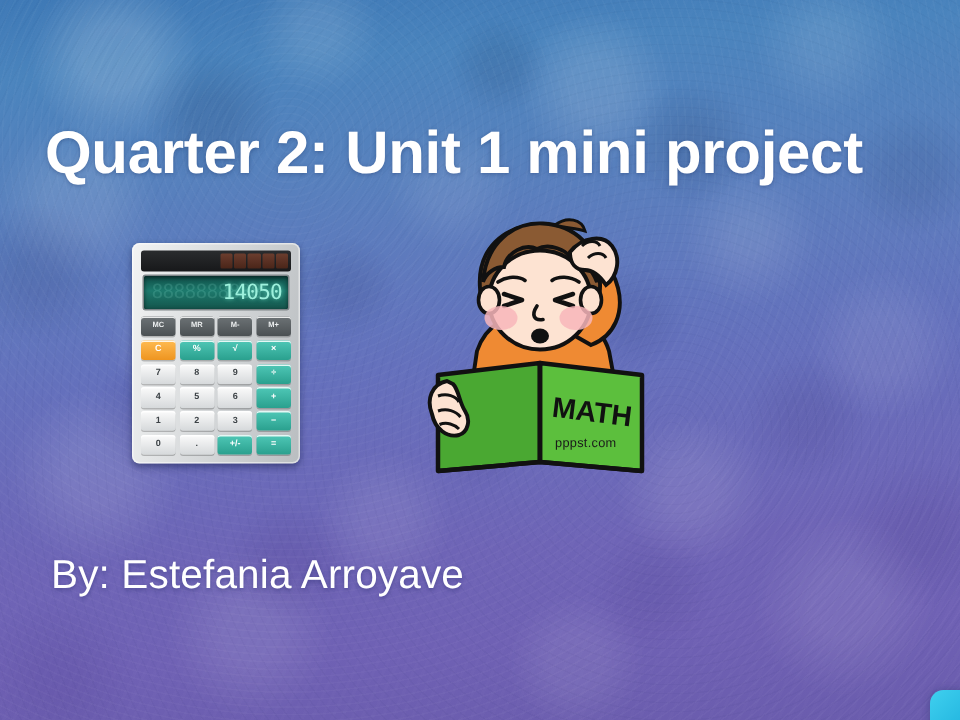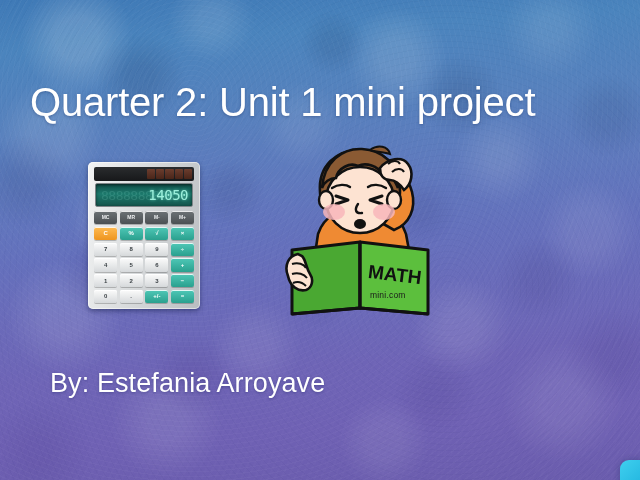--- a/index.html
+++ b/index.html
@@ -77,31 +77,31 @@
       repeating-linear-gradient(115deg, rgba(255,255,255,.05) 0 2px, transparent 2px 6px);
   }
 
   
   .title {
     position:absolute;
     left:30px; top:80px;
     width:590px;
     color:#ffffff;
     font-size:40px;
-    font-weight:400;
+    font-weight:700;
     letter-spacing:-0.2px;
     line-height:1.1;
     white-space:nowrap;
     text-shadow:0 1px 3px rgba(20,40,90,.35);
   }
 
   
   .author {
     position:absolute;
-    left:50px; top:368px;
+    left:34px; top:368px;
     color:#ffffff;
     font-size:27px;
     font-weight:300;
     letter-spacing:0.1px;
     white-space:nowrap;
     text-shadow:0 1px 3px rgba(20,30,90,.35);
   }
 
   
   .calc-wrap {
@@ -317,20 +317,20 @@
       <path d="M8 176 L76 170 L144 176" fill="none" stroke="#111" stroke-width="3" stroke-linejoin="round"></path>
 
       <text x="110" y="143" fill="#111" font-family="Liberation Sans, sans-serif" font-size="19" font-weight="bold" text-anchor="middle" transform="rotate(7 110 143)">MATH</text>
 
       <path d="M14 116 C4 118 0 128 4 138 C6 148 14 154 22 152
                C28 150 30 142 26 136 C22 130 22 122 18 118 Z" fill="#fde3d2" stroke="#111" stroke-width="2.6"></path>
       <path d="M8 126 C14 124 20 126 22 130" fill="none" stroke="#111" stroke-width="2"></path>
       <path d="M8 136 C14 134 20 136 23 140" fill="none" stroke="#111" stroke-width="2"></path>
       <path d="M9 145 C14 143 19 145 22 148" fill="none" stroke="#111" stroke-width="2"></path>
     </svg>
-    <div class="watermark">mini.com</div>
+    <div class="watermark">pppst.com</div>
   </div>
 
   <div class="author">By: Estefania Arroyave</div>
 
   <div class="corner-badge"></div>
 
 </div>
 
 </body></html>

